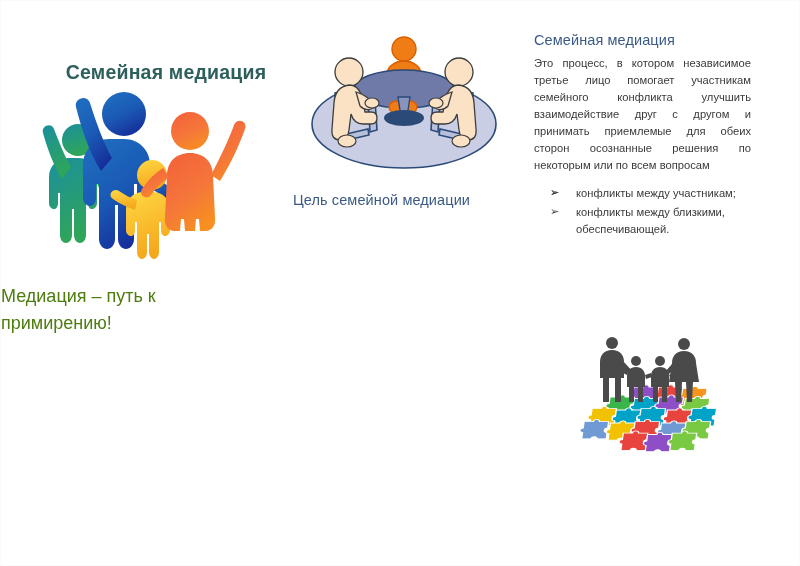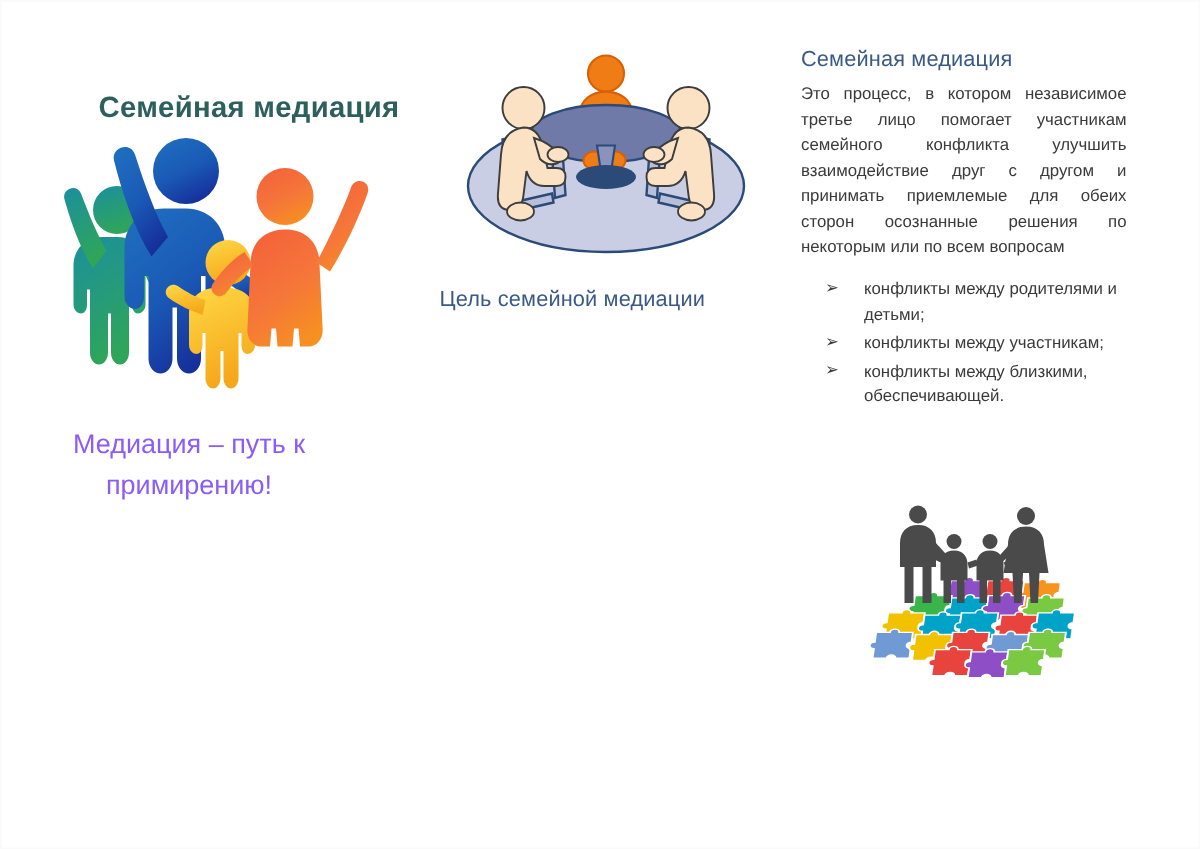--- a/index.html
+++ b/index.html
@@ -60,23 +60,23 @@
     left: 28px;
     top: 82px;
     width: 232px;
     height: 180px;
   }
   #tagline {
     position: absolute;
     left: 0;
     top: 282px;
     width: 250px;
-    text-align: center;
+    text-align: left;
     font-size: 18px;
-    color: #8b5cf6;
+    color: #4d7c0f;
     line-height: 1.5;
     font-weight: 400;
   }
 
   
   #middle-panel {
     position: absolute;
     left: 292px;
     top: 190px;
     width: 202px;
@@ -273,21 +273,20 @@
   <div id="middle-panel">
     <h2 class="col-heading">Цель семейной медиации</h2>
   </div>
 
   <div id="right-panel">
     <h2 class="col-heading">Семейная медиация</h2>
     <p class="body-par">Это процесс, в котором независимое третье лицо помогает участникам семейного конфликта улучшить взаимодействие друг с другом и принимать приемлемые для обеих сторон осознанные решения по некоторым или по всем вопросам</p>
     <ul id="bullet-list">
       <li>
         <span class="bullet-mark">➢</span>
-        <span>конфликты между родителями и детьми;</span>
       </li>
       <li>
         <span class="bullet-mark">➢</span>
         <span>конфликты между участникам;</span>
       </li>
       <li>
         <span class="bullet-mark">➢</span>
         <span>конфликты между близкими, обеспечивающей.</span>
       </li>
     </ul>

